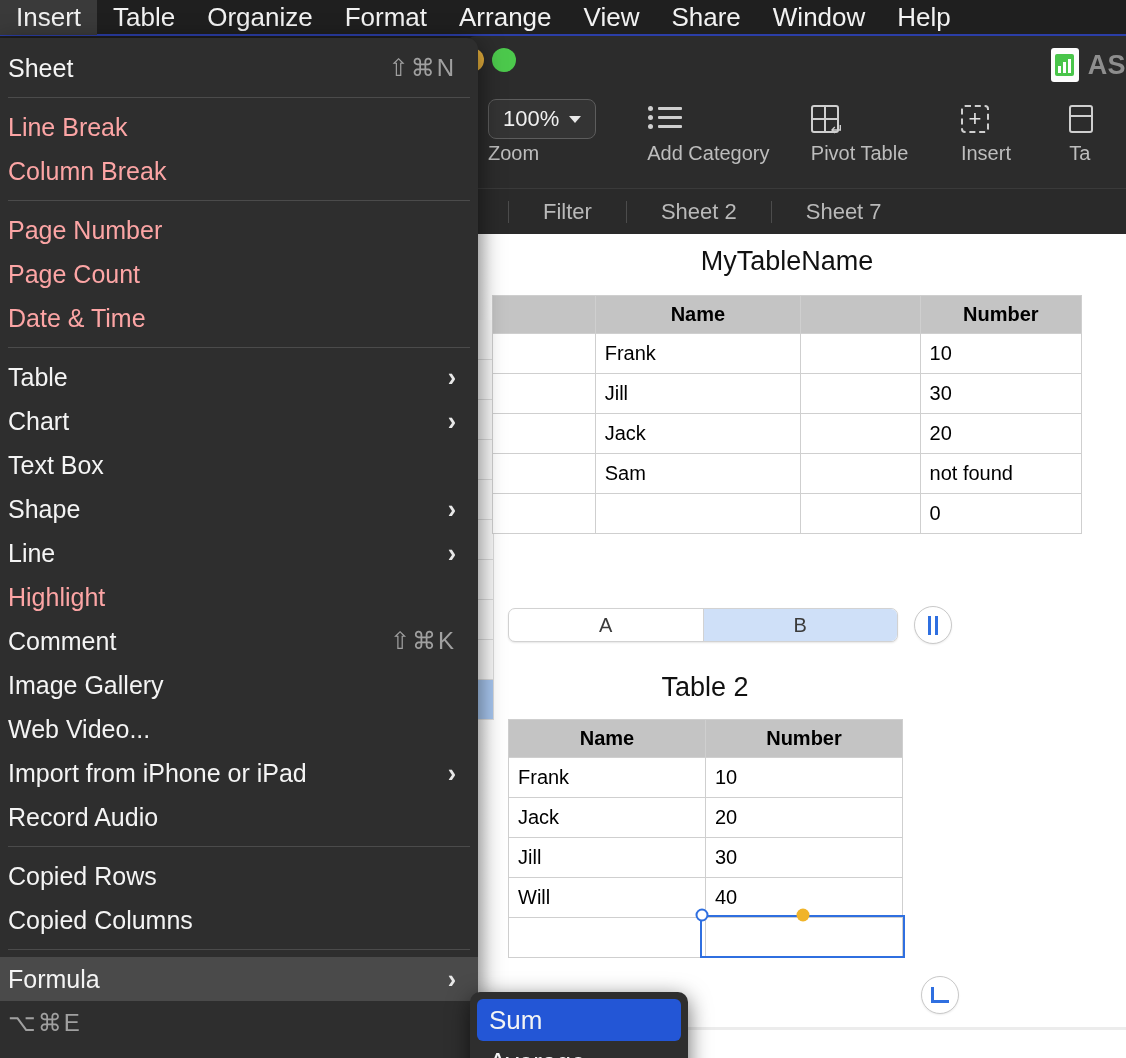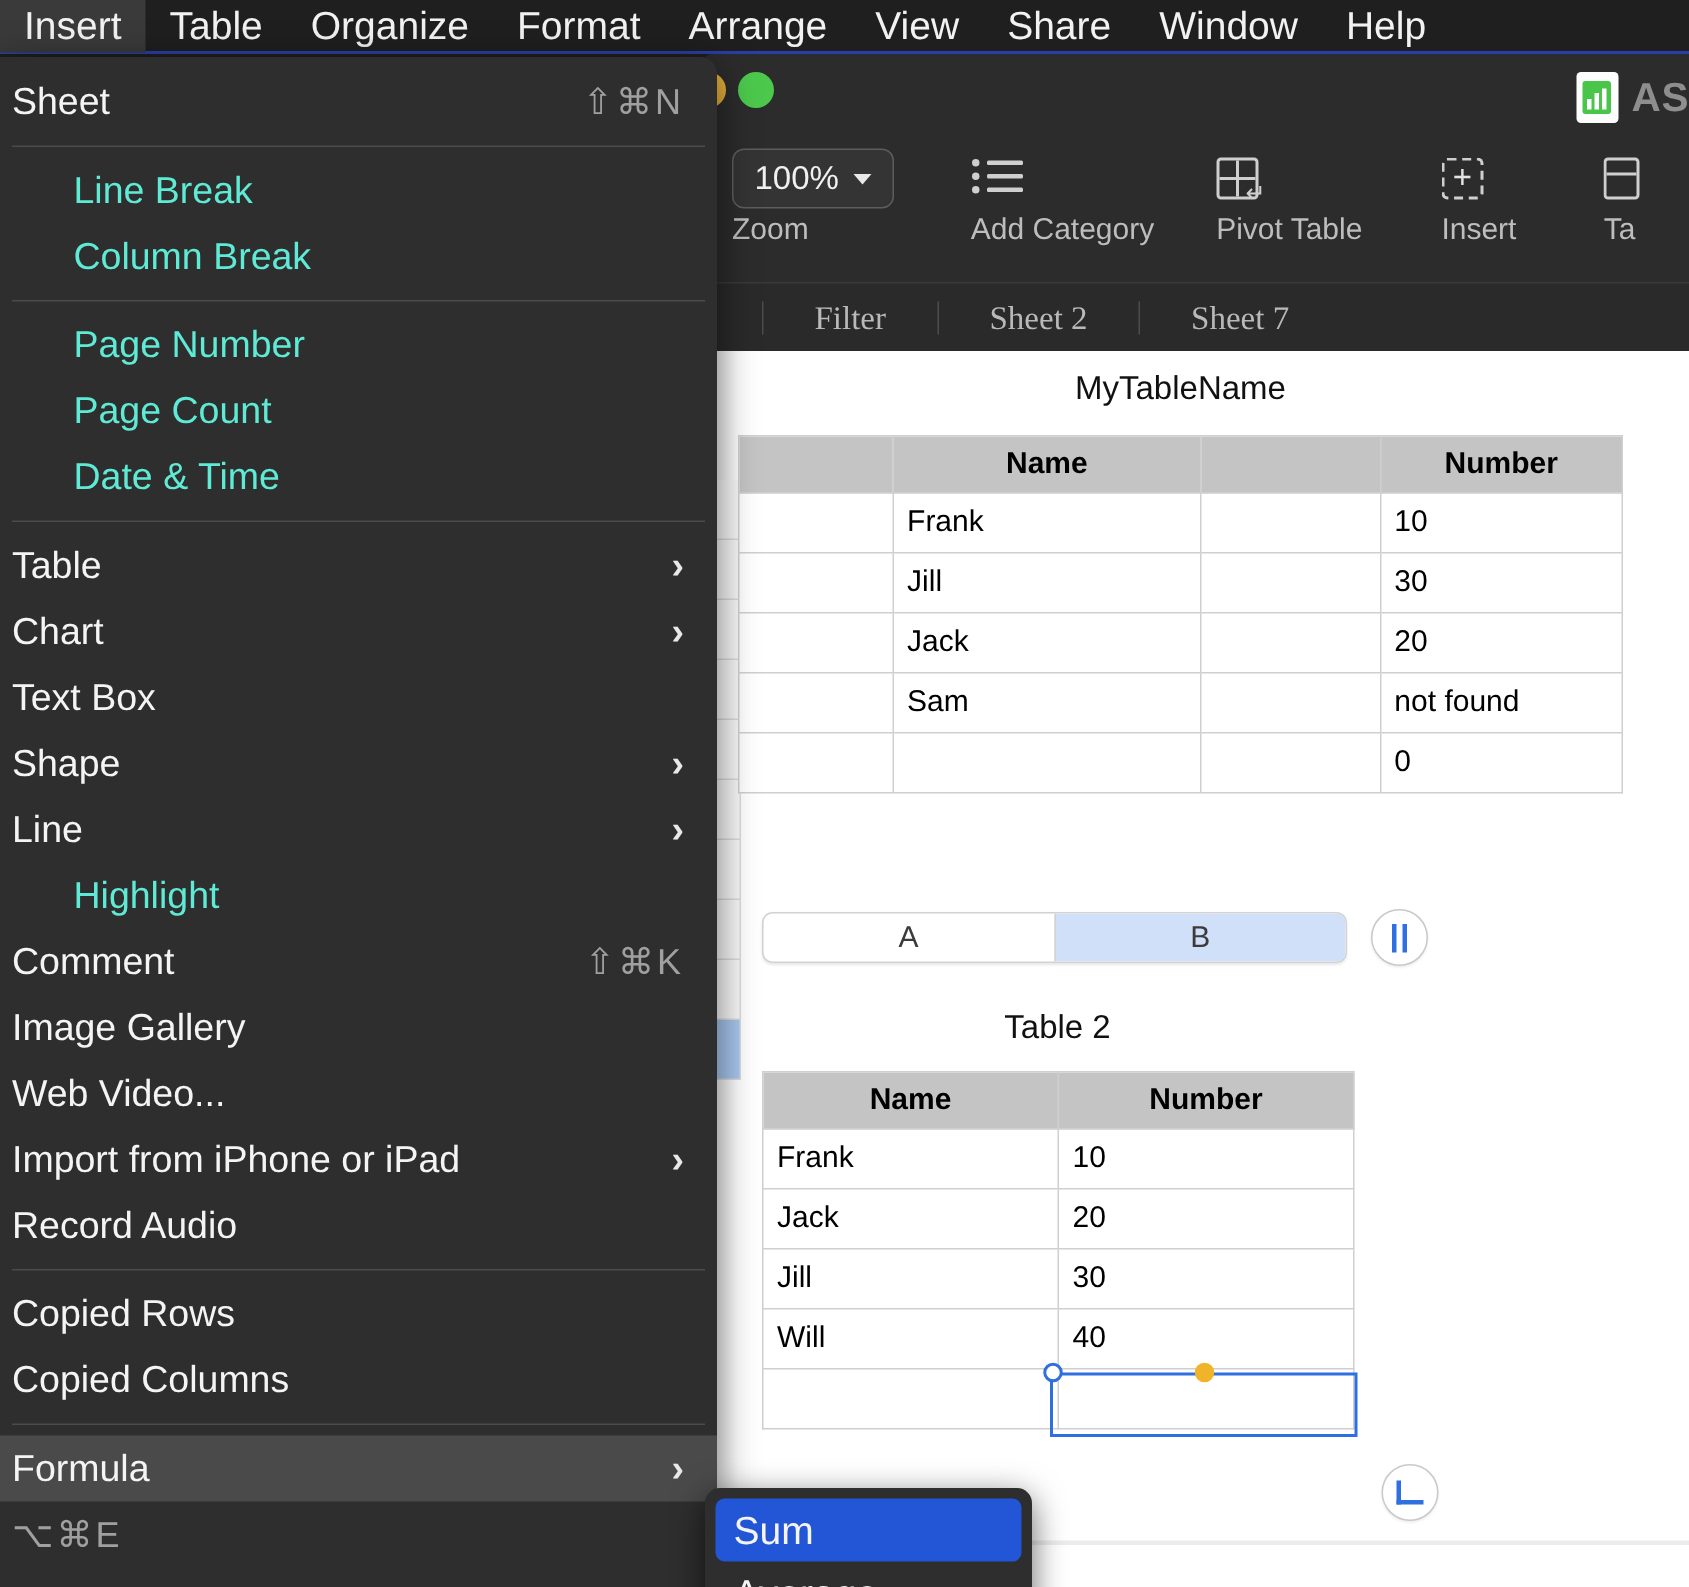--- a/index.html
+++ b/index.html
@@ -73,35 +73,35 @@
   .icon-grid::after  { content:""; position:absolute; top: 50%; left: 0; right: 0; height: 2px; background: #cfcfcf; transform: translateY(-1px); }
   .icon-grid-arrow { position: absolute; right: -7px; bottom: -7px; color: #cfcfcf; font-size: 16px; line-height: 1; }
   .icon-insert { width: 28px; height: 28px; border: 2px dashed #cfcfcf; border-radius: 4px; position: relative; }
   .icon-insert::before { content:"+"; position:absolute; left: 50%; top: 50%; transform: translate(-50%,-52%); color: #e4e4e4; font-size: 22px; line-height: 1; }
   .icon-table2 { width: 24px; height: 28px; border: 2px solid #cfcfcf; border-radius: 3px; position: relative; }
   .icon-table2::before { content:""; position:absolute; left:0; right:0; top: 8px; height: 2px; background: #cfcfcf; }
 
   
   .sheetbar {
     height: 46px; background: #2a2a2a; border-top: 1px solid #3a3a3a;
-    display: flex; align-items: center; color: #b9b9b9; font-size: 22px; font-family: Liberation Serif, serif;
+    display: flex; align-items: center; color: #b9b9b9; font-size: 22px;
   }
   .sheetbar .sep { width: 1px; height: 22px; background: #4c4c4c; }
   .sheet-tab { padding: 0 34px; white-space: nowrap; }
 
   
   .canvas {
     position: absolute; left: 0; right: 0; top: 198px; bottom: 0;
     background: #ffffff;
     background-image: linear-gradient(to right, #e9e9e9 0px, #ffffff 26px);
   }
   .canvas-bottom-rule { position:absolute; left:0; right:0; bottom: 28px; height: 3px; background: #ececec; }
 
   
-  .tbl-title { text-align: center; font-size: 22px; color: #111; }
+  .tbl-title { text-align: center; font-size: 27px; color: #111; }
   table.sheet { border-collapse: collapse; background: #fff; }
   table.sheet td, table.sheet th {
     border: 1px solid #cfcfcf; height: 40px; font-size: 20px; color: #000;
     padding: 0 9px; font-weight: normal;
   }
   table.sheet th { background: #c4c4c4; font-weight: bold; text-align: center; height: 38px; }
   td.num { text-align: left; }
   td.txt { text-align: left; }
 
   
@@ -161,21 +161,21 @@
     border-top-right-radius: 11px;
     box-shadow: 0 6px 26px rgba(0,0,0,.55);
     padding: 8px 0 0 0;
     overflow: hidden;
   }
   .mi {
     position: relative; display: flex; align-items: center;
     height: 44px; padding: 0 22px 0 8px; color: #f4f4f4; font-size: 25px;
     white-space: nowrap;
   }
-  .mi.disabled { color: #5eead4; margin-left: 41px; }
+  .mi.disabled { color: #fca5a5; }
   .mi.hl { background: #4a4a4a; }
   .mi .lbl { flex: 1; }
   .mi .shortcut { color: #a0a0a0; font-size: 24px; letter-spacing: 2px; }
   .mi .arrow { color: #e8e8e8; font-size: 25px; font-weight: 600; margin-left: 10px; }
   .mdiv { height: 1px; background: #4b4b4b; margin: 7px 8px; }
 
   
   .submenu {
     position: absolute; left: 470px; top: 992px; width: 218px;
     background: #2e2e2e; border-radius: 10px; padding: 7px;

